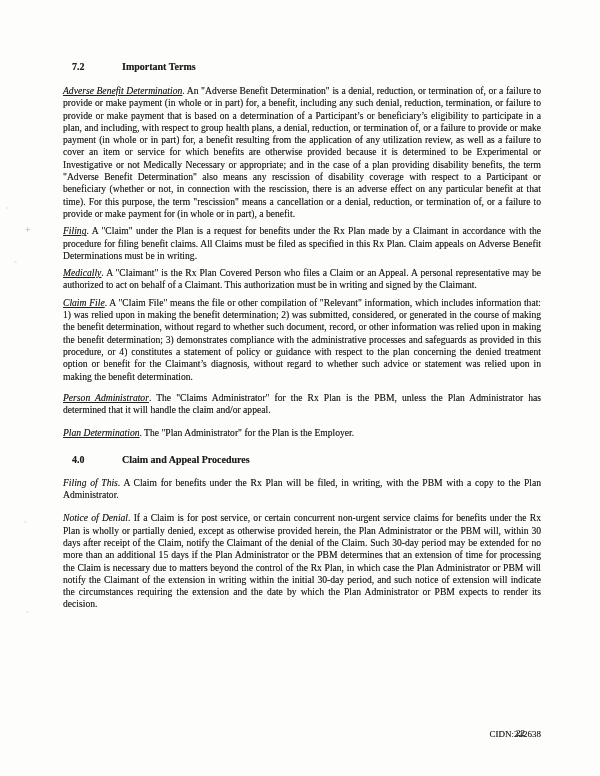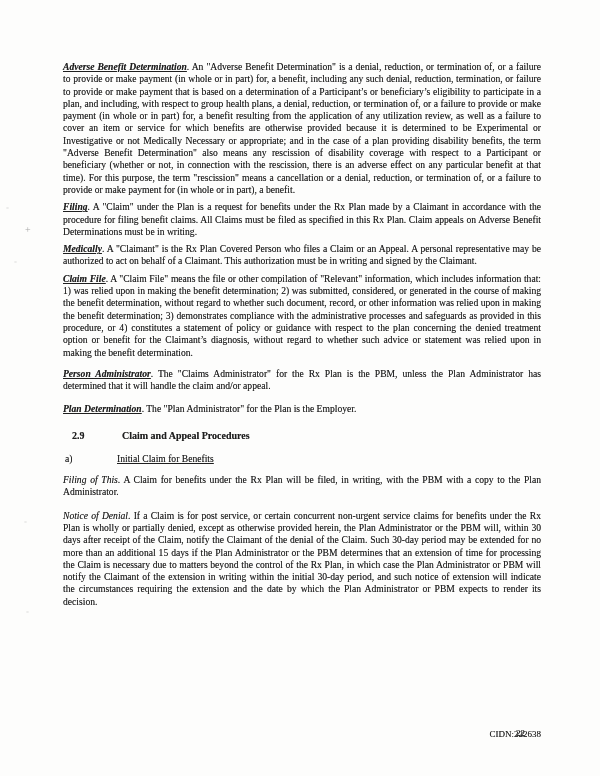--- a/index.html
+++ b/index.html
@@ -42,21 +42,20 @@
     font-size: 9.6px;
     line-height: 12.3px;
     text-align: justify;
     margin: 0 0 5px 0;
   }
   p.mt9  { margin-top: 9px; }
   p.mt11 { margin-top: 11px; }
   .lead-u {
     font-style: italic;
     text-decoration: underline;
-    font-weight: bold;
   }
   .lead-i {
     font-style: italic;
   }
   .list-item {
     font-size: 9.6px;
     line-height: 12.3px;
     margin: 11px 0 9px 2px;
     white-space: nowrap;
   }
@@ -115,41 +114,41 @@
 <div class="page">
 
   <span class="artifact-cross">+</span>
   <span class="speck speck-1"></span>
   <span class="speck speck-2"></span>
   <span class="speck speck-3"></span>
   <span class="speck speck-4"></span>
 
   <div class="content">
 
+    <div class="heading">
+      <span class="sec-num">7.2</span><span class="sec-title">Important Terms</span>
+    </div>
 
     <p class="body"><span class="lead-u">Adverse Benefit Determination</span><span>. An "Adverse Benefit Determination" is a denial, reduction, or termination of, or a failure to provide or make payment (in whole or in part) for, a benefit, including any such denial, reduction, termination, or failure to provide or make payment that is based on a determination of a Participant’s or beneficiary’s eligibility to participate in a plan, and including, with respect to group health plans, a denial, reduction, or termination of, or a failure to provide or make payment (in whole or in part) for, a benefit resulting from the application of any utilization review, as well as a failure to cover an item or service for which benefits are otherwise provided because it is determined to be Experimental or Investigative or not Medically Necessary or appropriate; and in the case of a plan providing disability benefits, the term "Adverse Benefit Determination" also means any rescission of disability coverage with respect to a Participant or beneficiary (whether or not, in connection with the rescission, there is an adverse effect on any particular benefit at that time). For this purpose, the term "rescission" means a cancellation or a denial, reduction, or termination of, or a failure to provide or make payment for (in whole or in part), a benefit.</span></p>
 
     <p class="body"><span class="lead-u">Filing</span><span>. A "Claim" under the Plan is a request for benefits under the Rx Plan made by a Claimant in accordance with the procedure for filing benefit claims. All Claims must be filed as specified in this Rx Plan. Claim appeals on Adverse Benefit Determinations must be in writing.</span></p>
 
     <p class="body"><span class="lead-u">Medically</span><span>. A "Claimant" is the Rx Plan Covered Person who files a Claim or an Appeal. A personal representative may be authorized to act on behalf of a Claimant. This authorization must be in writing and signed by the Claimant.</span></p>
 
     <p class="body"><span class="lead-u">Claim File</span><span>. A "Claim File" means the file or other compilation of "Relevant" information, which includes information that: 1) was relied upon in making the benefit determination; 2) was submitted, considered, or generated in the course of making the benefit determination, without regard to whether such document, record, or other information was relied upon in making the benefit determination; 3) demonstrates compliance with the administrative processes and safeguards as provided in this procedure, or 4) constitutes a statement of policy or guidance with respect to the plan concerning the denied treatment option or benefit for the Claimant’s diagnosis, without regard to whether such advice or statement was relied upon in making the benefit determination.</span></p>
 
     <p class="body mt9"><span class="lead-u">Person Administrator</span><span>. The "Claims Administrator" for the Rx Plan is the PBM, unless the Plan Administrator has determined that it will handle the claim and/or appeal.</span></p>
 
     <p class="body mt11"><span class="lead-u">Plan Determination</span><span>. The "Plan Administrator" for the Plan is the Employer.</span></p>
 
     <div class="heading heading-73">
-      <span class="sec-num">2.9</span><span class="sec-title">Claim and Appeal Procedures</span>
+      <span class="sec-num">4.0</span><span class="sec-title">Claim and Appeal Procedures</span>
     </div>
 
 
-    <div class="list-item">
-      <span class="item-label">a)</span><span class="item-title">Initial Claim for Benefits</span>
-    </div>
 
     <p class="body"><span class="lead-i">Filing of This</span><span>. A Claim for benefits under the Rx Plan will be filed, in writing, with the PBM with a copy to the Plan Administrator.</span></p>
 
     <p class="body mb11 mt11"><span class="lead-i">Notice of Denial</span><span>. If a Claim is for post service, or certain concurrent non-urgent service claims for benefits under the Rx Plan is wholly or partially denied, except as otherwise provided herein, the Plan Administrator or the PBM will, within 30 days after receipt of the Claim, notify the Claimant of the denial of the Claim. Such 30-day period may be extended for no more than an additional 15 days if the Plan Administrator or the PBM determines that an extension of time for processing the Claim is necessary due to matters beyond the control of the Rx Plan, in which case the Plan Administrator or PBM will notify the Claimant of the extension in writing within the initial 30-day period, and such notice of extension will indicate the circumstances requiring the extension and the date by which the Plan Administrator or PBM expects to render its decision.</span></p>
 
   </div>
 
   <div class="footer">
     <span class="page-num">22</span>
     <span class="doc-id">CIDN:222638</span>

